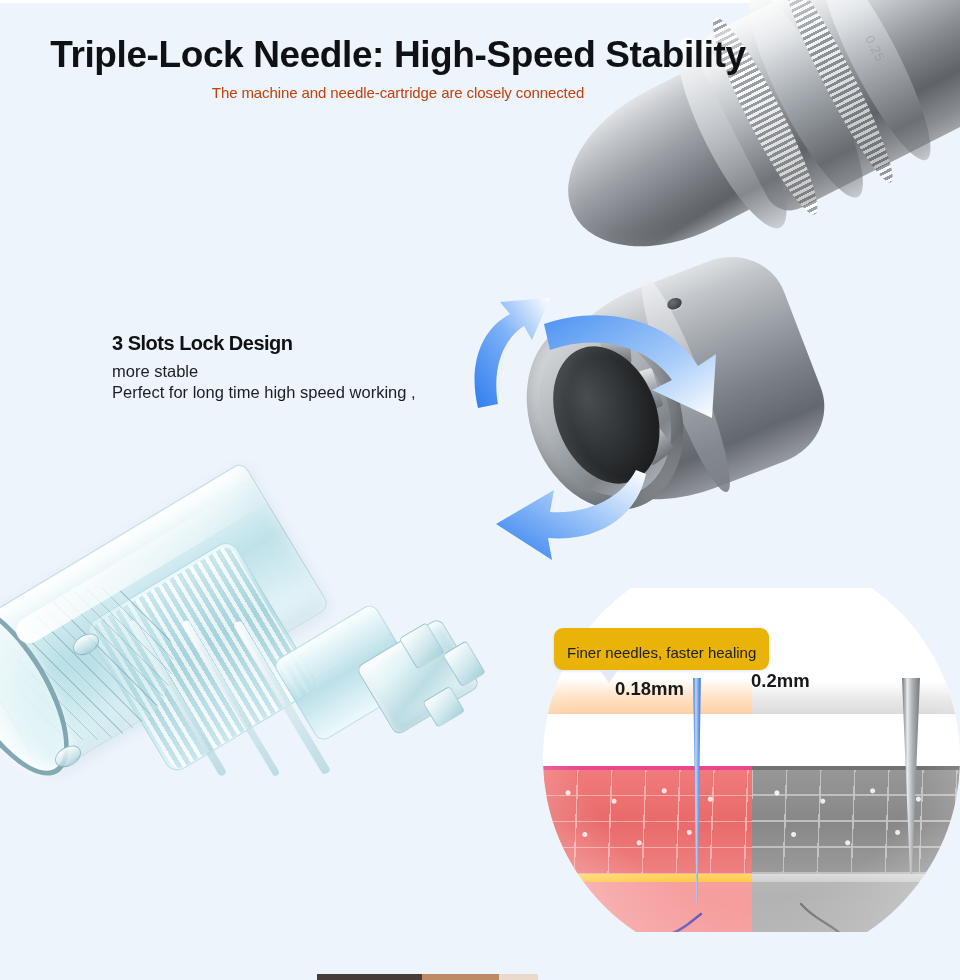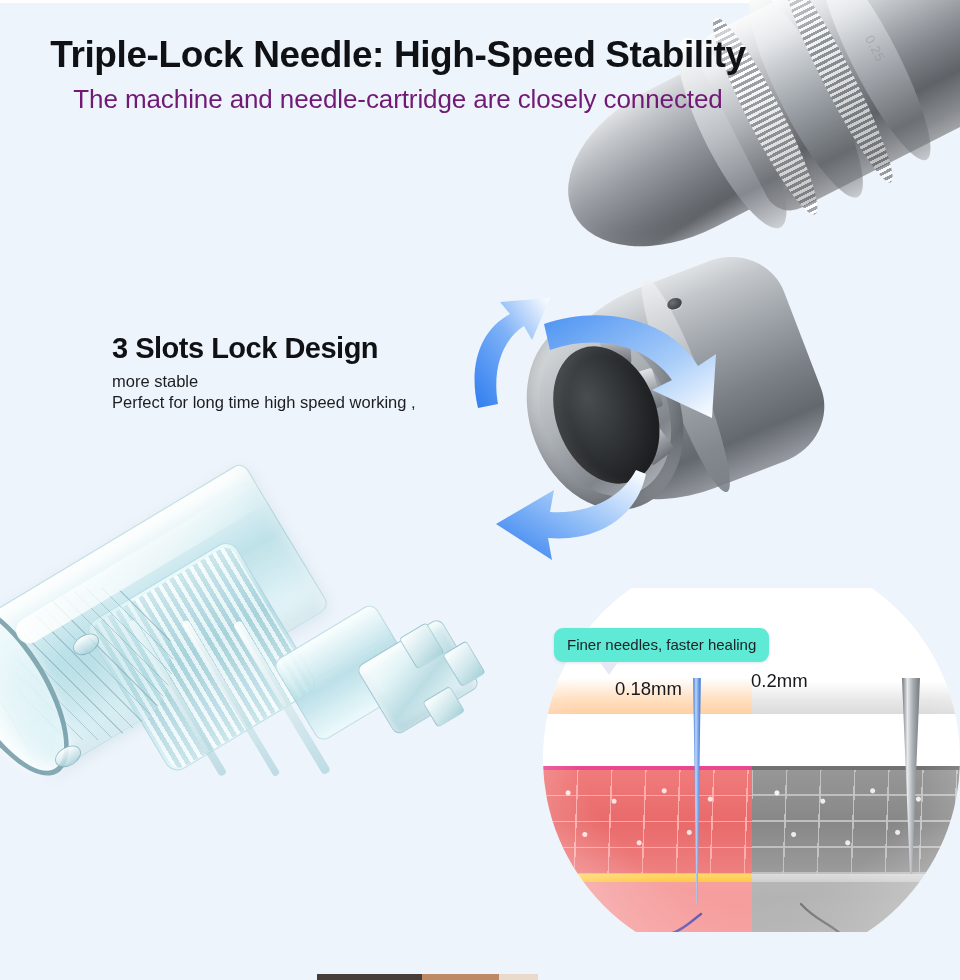--- a/index.html
+++ b/index.html
@@ -11,24 +11,24 @@
   }
   .stage{position:absolute;inset:0;background:#eef4fb;overflow:hidden;}
   .toprule{position:absolute;top:0;left:0;width:960px;height:3px;background:#ffffff;}
   .botrule{position:absolute;top:974px;left:0;width:960px;height:6px;
      background:linear-gradient(90deg,#eef4fb 0 33%,#2a1d16 33% 44%,#b5764a 44% 52%,#e8d5c2 52% 56%,#eef4fb 56% 100%);
      opacity:.85;}
 
   
   .head{position:absolute;top:34px;left:0;width:796px;text-align:center;z-index:40;}
   .h1{font-size:37px;font-weight:bold;color:#101114;letter-spacing:-0.4px;line-height:1.12;}
-  .h2{font-size:26px;color:#701a75;margin-top:9px;letter-spacing:-0.1px;}
+  .h2{font-size:15px;color:#c2410c;margin-top:9px;letter-spacing:-0.1px;}
 
   .sub{position:absolute;top:332px;left:112px;z-index:40;width:400px;}
-  .sub .t{font-size:29px;font-weight:bold;color:#101114;letter-spacing:-0.5px;}
+  .sub .t{font-size:20px;font-weight:bold;color:#101114;letter-spacing:-0.5px;}
   .sub .d{font-size:16.5px;color:#1b1d21;line-height:1.27;margin-top:6px;}
 
   
   .device{position:absolute;z-index:10;}
   #dev-body{
     top:-70px;left:596px;width:430px;height:420px;
     transform:rotate(-27deg);transform-origin:50% 50%;
   }
   .dv-barrel{
     position:absolute;left:150px;top:70px;width:300px;height:196px;border-radius:26px 40px 40px 26px;
@@ -156,27 +156,27 @@
       repeating-linear-gradient(0deg,rgba(255,176,176,.9) 0 1.5px,rgba(255,176,176,0) 1.5px 26px);}
   .l-yel{top:324px;height:8px;background:linear-gradient(180deg,#ffd86b,#ffc94a);}
   .l-derm{top:332px;height:85px;background:linear-gradient(180deg,#f6a0a0 0%,#f59797 55%,#f98a7a 100%);}
   .vessel{position:absolute;left:22%;top:352px;width:120px;height:64px;}
   .l-shade{position:absolute;inset:0;border-radius:50%;
     background:radial-gradient(circle at 50% 42%,rgba(255,255,255,0) 55%,rgba(255,255,255,.30) 82%,rgba(255,255,255,.62) 100%);}
   .needle{position:absolute;z-index:5;}
   .n-blue{left:147px;top:128px;width:14px;height:230px;}
   .n-gray{left:357px;top:128px;width:22px;height:200px;}
   .tooltip{position:absolute;left:11px;top:40px;z-index:8;
-    background:#5eead4;border-radius:9px;padding:8px 13px 9px;
+    background:#eab308;border-radius:9px;padding:16px 13px 9px;
     font-size:15px;color:#1d1f26;white-space:nowrap;
     box-shadow:0 1px 3px rgba(90,100,140,.18);}
   .tooltip:after{content:"";position:absolute;left:46px;top:100%;
     border-left:9px solid transparent;border-right:9px solid transparent;
     border-top:13px solid #e7e8f6;}
-  .mmlab{position:absolute;z-index:8;font-size:18.5px;color:#17181b;}
+  .mmlab{position:absolute;z-index:8;font-size:18.5px;color:#17181b;font-weight:bold;}
   .mm1{left:72px;top:90px;}
   .mm2{left:208px;top:82px;}
 </style>
 </head>
 <body>
 
 <div class="stage">
 
   <div class="toprule"></div>
 

